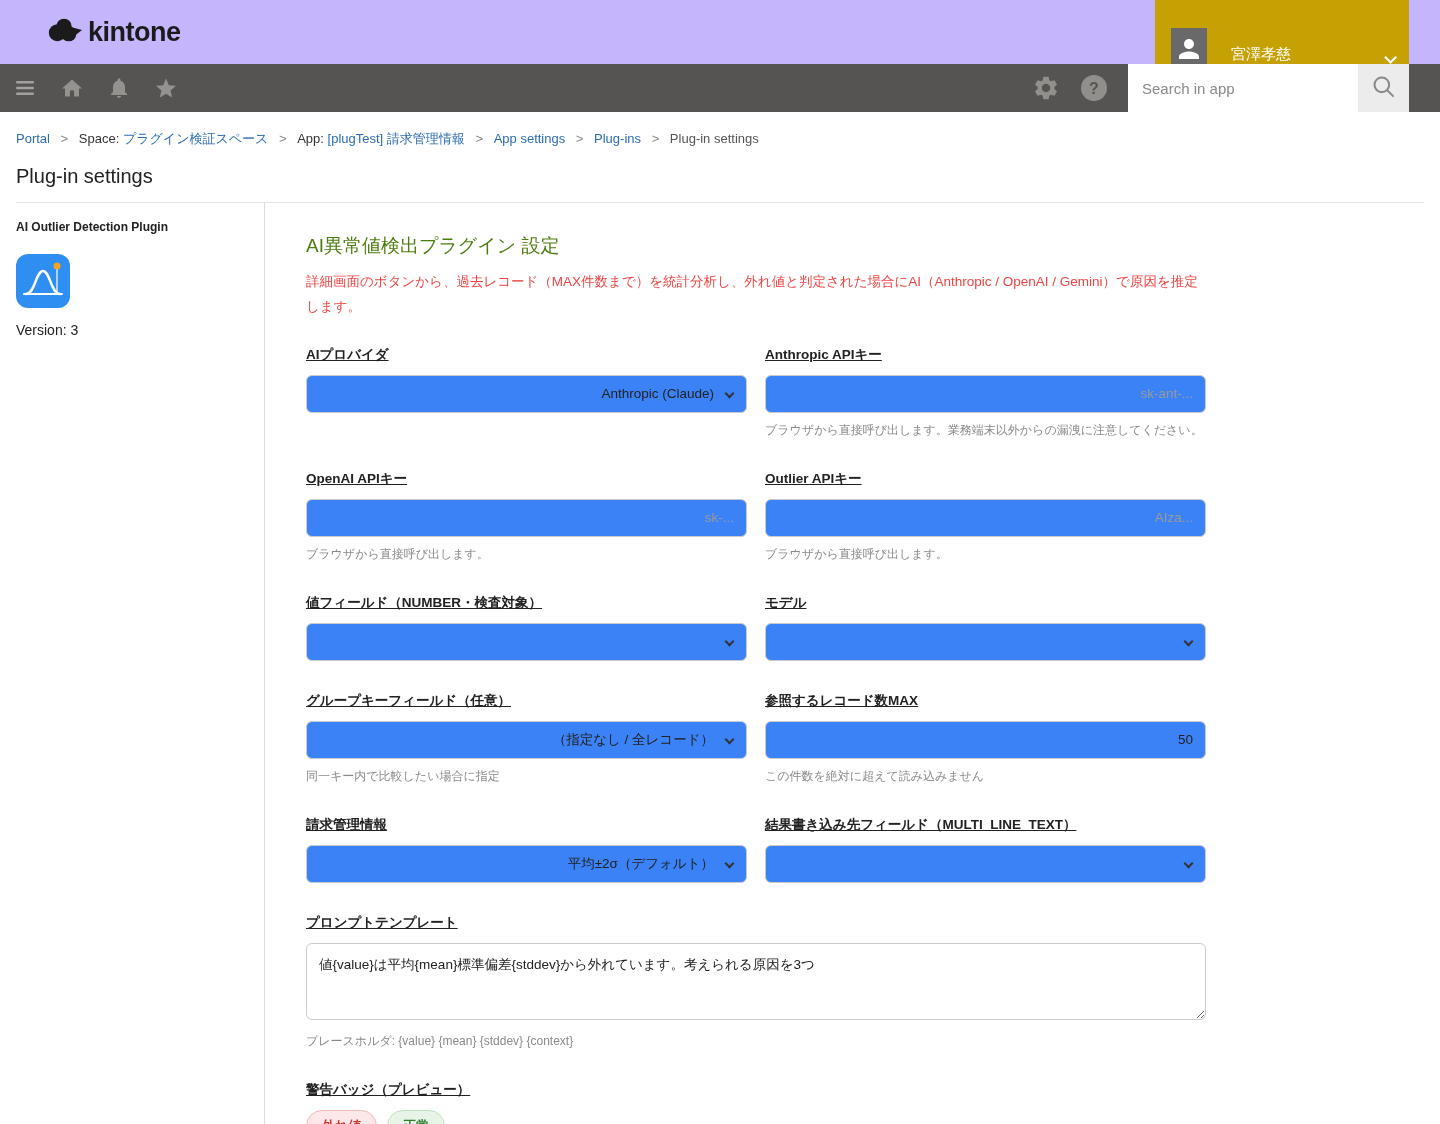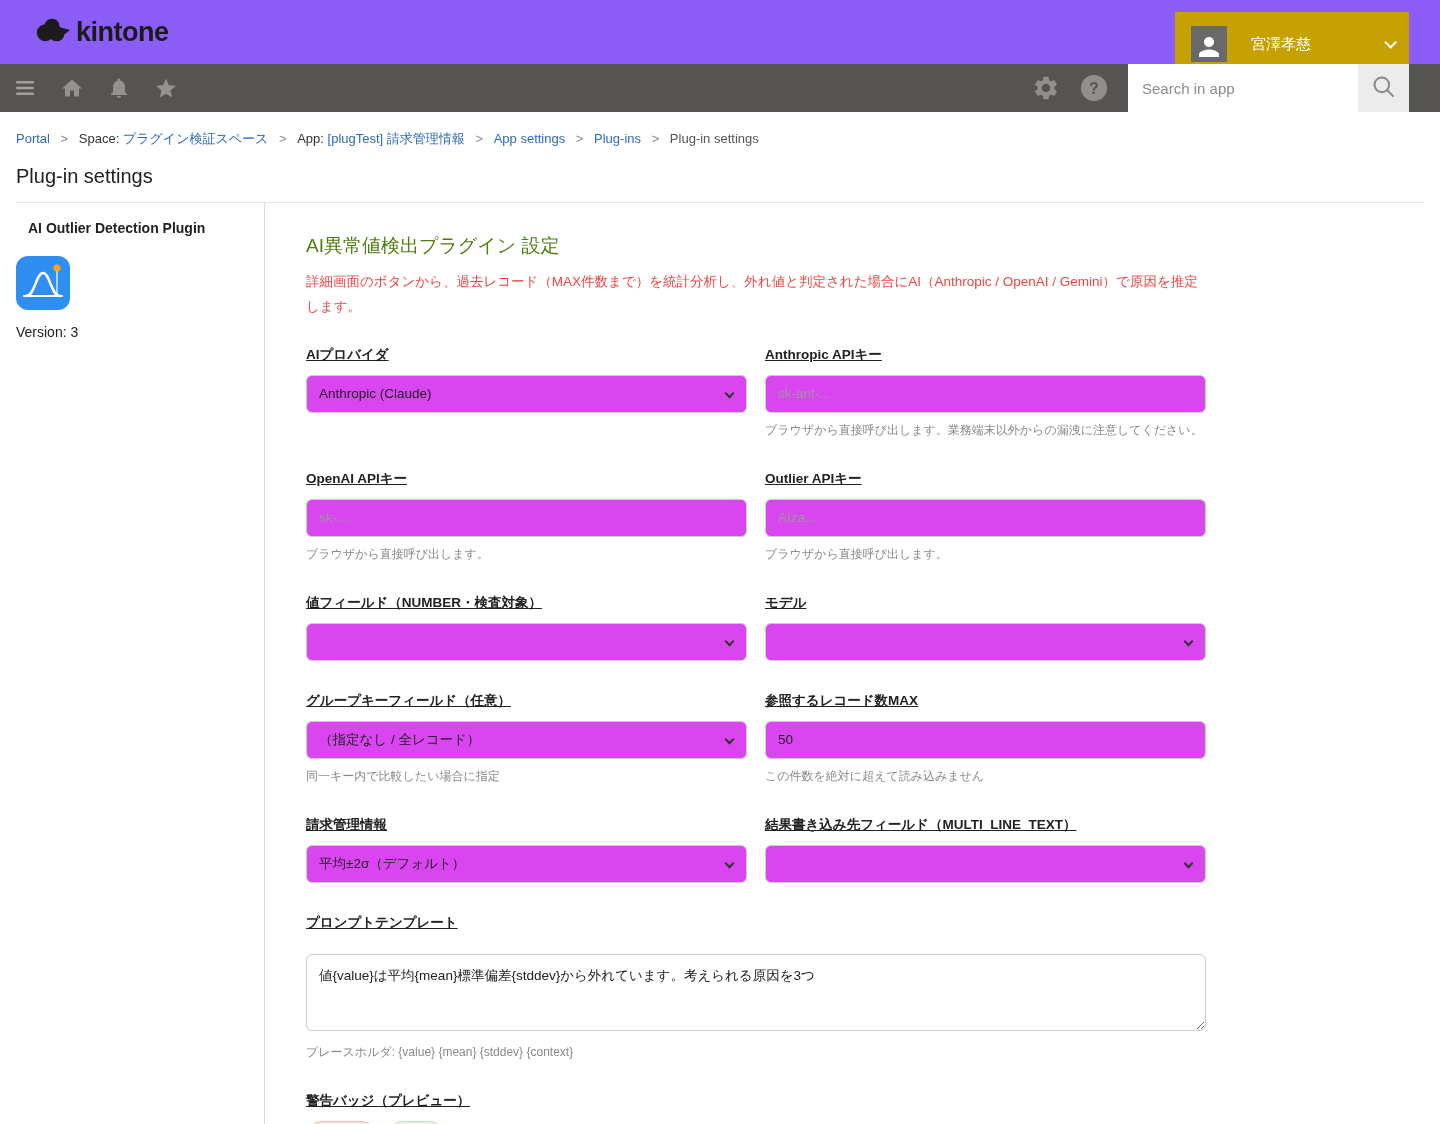--- a/index.html
+++ b/index.html
@@ -1,22 +1,22 @@
 <!DOCTYPE html>
 <html><head>
 <meta charset="utf-8">
 <style>
   * { box-sizing: border-box; margin: 0; padding: 0; }
   html,body { width:1440px; height:1124px; background:#fff; font-family:"Liberation Sans","DejaVu Sans",sans-serif; color:#222; }
 
   
-  .topbar { position:relative; height:64px; background:#8b5cf6; display:flex; align-items:center; }
+  .topbar { position:relative; height:64px; background:#c4b5fd; display:flex; align-items:center;padding-left:12px; }
   .brand { display:flex; align-items:center; gap:6px; margin-left:34px; }
   .brand-text { font-size:27px; font-weight:bold; color:#1b1b1b; letter-spacing:-0.5px; }
-  .user-area { position:absolute; top:12px; right:31px; width:234px; height:64px; background:#c6a104; display:flex; align-items:center; padding:0 16px; }
+  .user-area { position:absolute; top:0; right:31px; width:254px; height:64px; background:#c6a104; display:flex; align-items:flex-end; padding:0 16px; }
   .avatar { width:36px; height:36px; background:#696969; display:flex; align-items:flex-end; justify-content:center; overflow:hidden; }
   .user-name { color:#fff; font-size:15px; margin-left:24px; }
   .user-chev { margin-left:auto; width:9px; height:9px; border-right:2px solid #fff; border-bottom:2px solid #fff; transform:rotate(45deg) translateY(-3px); }
 
   
   .navbar { position:relative; height:48px; background:#565452; display:flex; align-items:center; }
   .nav-icon { width:24px; height:24px; margin-left:13px; margin-right:23px; display:flex; align-items:center; justify-content:center; cursor:pointer; }
   .nav-icon + .nav-icon { margin-left:0; }
   .nav-right { margin-left:auto; display:flex; align-items:center; height:48px; }
   .nav-util { width:28px; height:28px; margin-right:20px; display:flex; align-items:center; justify-content:center; cursor:pointer; }
@@ -30,42 +30,42 @@
   .breadcrumb a { color:#2d6cb3; text-decoration:none; cursor:pointer; }
   .breadcrumb .sep { color:#888; margin:0 7px; }
   .breadcrumb .pfx { color:#333; }
   .breadcrumb .current { color:#555; }
   .page-title { font-size:20px; font-weight:400; color:#222; margin:17px 16px 14px 16px; }
   .title-rule { border:none; border-top:1px solid #e3e3e3; margin:0 16px; }
 
   
   .content { display:flex; padding:0 16px; }
   .sidebar { width:249px; min-height:890px; border-right:1px solid #ddd; padding-top:17px; }
-  .plugin-name { font-size:14px; font-weight:bold; color:#222;margin-left:12px; }
+  .plugin-name { font-size:12px; font-weight:bold; color:#222; }
   .plugin-icon { margin-top:20px; width:54px; height:54px; }
   .plugin-version { margin-top:14px; font-size:14px; color:#222; }
   .main { flex:1; padding:30px 0 0 41px; max-width:941px; }
   .main-heading { font-size:19px; font-weight:400; color:#4d7c0f; }
   .main-desc { margin-top:11px; font-size:13.5px; color:#ef4444; line-height:1.85; max-width:900px; }
 
   
   .form-grid { margin-top:26px; width:900px; display:grid; grid-template-columns:1fr 1fr; column-gap:18px; row-gap:31px; }
   .field { display:block; }
   .field-label { display:block; font-size:13.5px; font-weight:bold; color:#222; margin-bottom:11px;text-decoration:underline; }
   .control-wrap { position:relative; }
   .text-input, .sel {
-    width:100%; height:38px; border:1px solid #ccc; border-radius:6px; background:#d946ef;
-    font-size:13.5px; color:#222; padding:0 12px; font-family:inherit; outline:none;
+    width:100%; height:38px; border:1px solid #ccc; border-radius:6px; background:#3b82f6;
+    font-size:13.5px; color:#222; padding:0 12px; font-family:inherit; outline:none;text-align:right;
   }
   .sel { appearance:none; -webkit-appearance:none; padding-right:32px; }
   .chev { position:absolute; right:14px; top:15px; width:7px; height:7px; border-right:2px solid #333; border-bottom:2px solid #333; transform:rotate(45deg); pointer-events:none; }
   .text-input::placeholder { color:#9a9a9a; }
   .helper { margin-top:9px; font-size:12px; color:#8a8a8a; }
   .full { grid-column:1 / -1; }
-  .prompt-area { width:100%; height:77px; border:1px solid #ccc; border-radius:6px; padding:10px 12px; font-size:13.5px; color:#222; font-family:inherit; resize:both; outline:none; line-height:1.6;margin-top:11px; }
+  .prompt-area { width:100%; height:77px; border:1px solid #ccc; border-radius:6px; padding:10px 12px; font-size:13.5px; color:#222; font-family:inherit; resize:both; outline:none; line-height:1.6; }
   .badges { display:flex; gap:10px; }
   .badge { display:inline-flex; align-items:center; padding:6px 15px; border-radius:999px; font-size:13px; font-weight:bold; }
   .badge-outlier { color:#d23333; background:#fce8e8; border:1px solid #f3baba; }
   .badge-normal { color:#2e7d32; background:#e7f4e7; border:1px solid #bfe3bf; }
 </style>
 </head>
 <body>
 
 <header class="topbar">
   <div class="brand">

